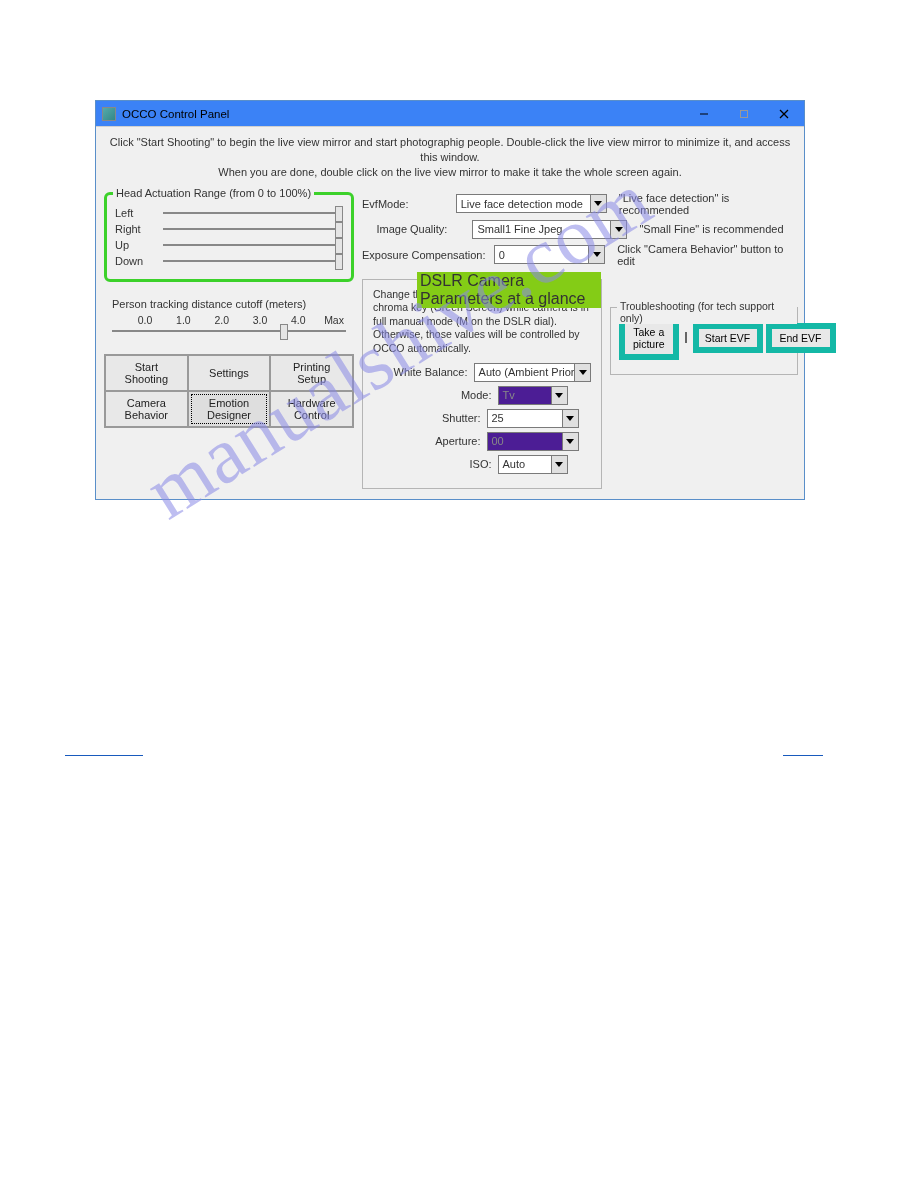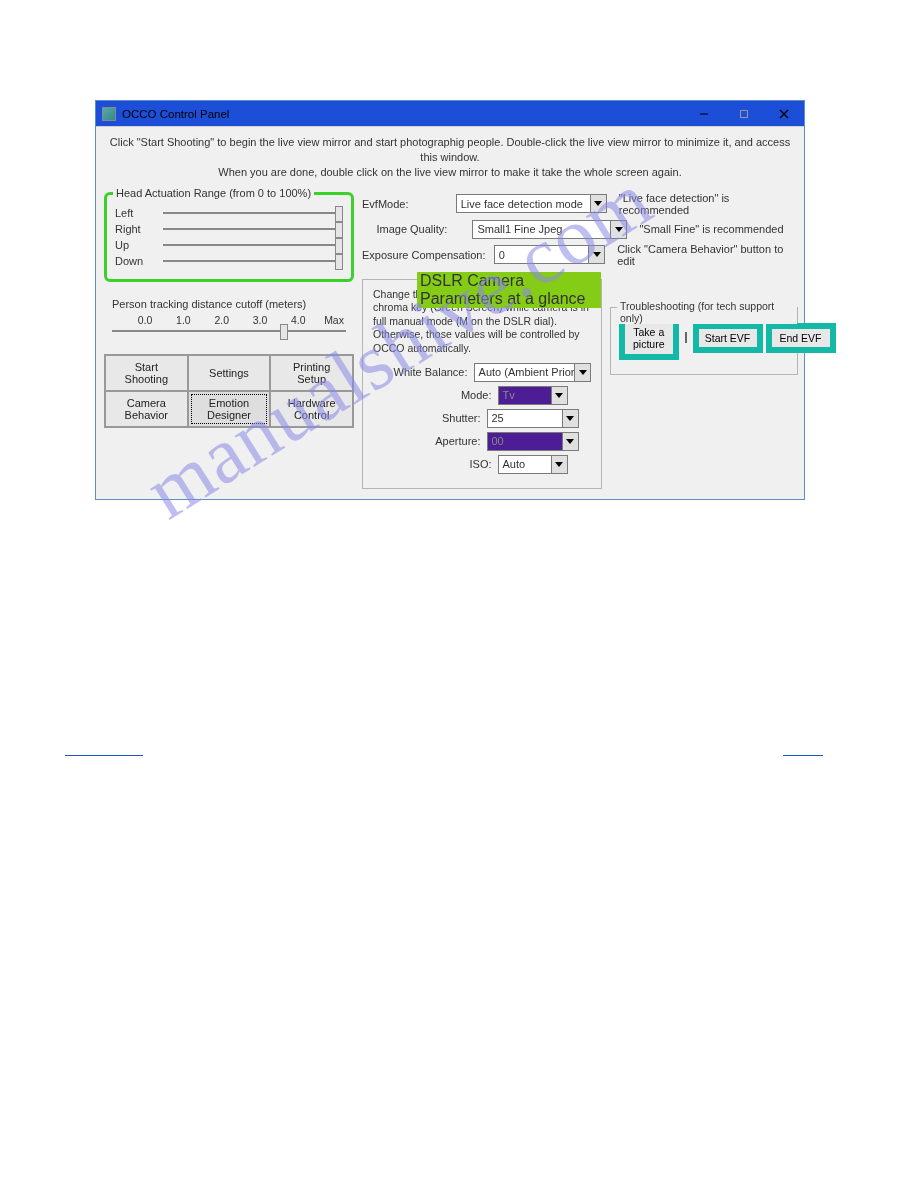--- a/index.html
+++ b/index.html
@@ -15,21 +15,21 @@
   }
   .page-wrap { padding: 100px 95px 0 95px; }
   .window {
     border: 1px solid #5a8fc9;
     background: #f0f0f0;
     width: 710px;
   }
   .titlebar {
     display: flex;
     align-items: center;
-    background: #1d4ed8;
+    background: #3b82f6;
     height: 26px;
     border-bottom: 1px solid #d0d0d0;
     padding: 0 0 0 6px;
   }
   .titlebar-icon {
     width: 14px; height: 14px;
     background: linear-gradient(135deg,#5aa,#388);
     margin-right: 6px;
     border: 1px solid #888;
   }

